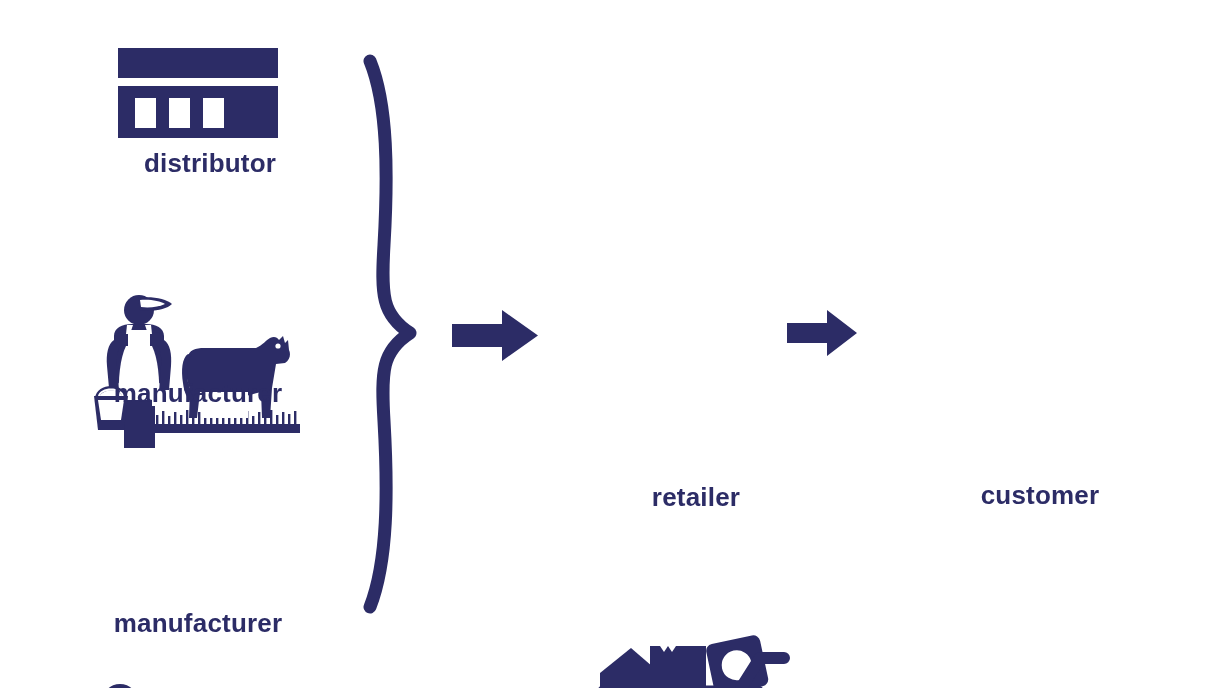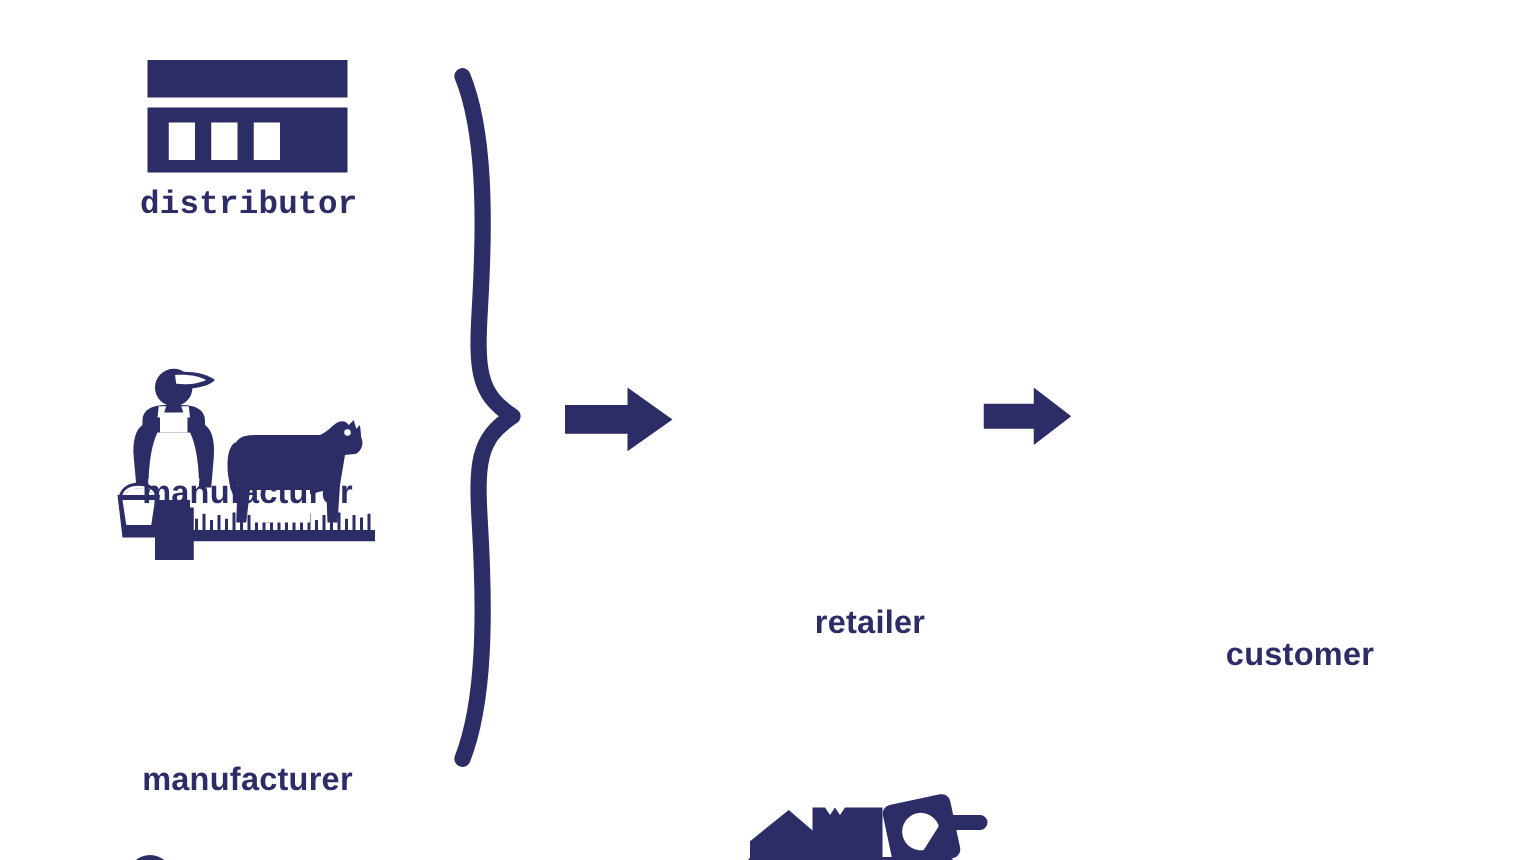--- a/index.html
+++ b/index.html
@@ -30,41 +30,41 @@
     font-size: 26px;
     color: #2c2c66;
     letter-spacing: 0.2px;
     white-space: nowrap;
     font-family: "Liberation Sans", sans-serif;
   }
   svg { display: block; overflow: visible; }
 
   
   #distributor-icon { left: 118px; top: 48px; width: 160px; height: 90px; }
-  #label-distributor { left: 79px; top: 148px; width: 240px; font-family: Liberation Mono, monospace; }
+  #label-distributor { left: 90px; top: 148px; width: 240px; }
 
   
   #farm-icon { left: 80px; top: 198px; width: 220px; height: 160px; }
   #label-manufacturer-farm { left: 88px; top: 378px; width: 220px; }
 
   
   #factory-icon { left: 82px; top: 430px; width: 220px; height: 160px; }
   #label-manufacturer-factory { left: 88px; top: 608px; width: 220px; }
 
   
   #brace { left: 348px; top: 55px; width: 90px; height: 560px; }
 
   
   #arrow-1 { left: 452px; top: 308px; width: 86px; height: 55px; }
   #arrow-2 { left: 787px; top: 308px; width: 70px; height: 50px; }
 
   
   #cart-icon { left: 588px; top: 228px; width: 200px; height: 195px; }
   #label-retailer { left: 596px; top: 482px; width: 200px; }
-  #label-customer { left: 940px; top: 480px; width: 200px; margin-top: 28px; }
+  #label-customer { left: 940px; top: 480px; width: 200px; }
 </style>
 </head>
 <body>
 
 <div id="canvas">
 
   <div class="node icon-box" id="distributor-icon">
     <svg viewBox="0 0 160 90" width="160" height="90">
       <rect x="0" y="0" width="160" height="30" fill="#2c2c66"></rect>
       <rect x="0" y="38" width="160" height="52" fill="#2c2c66"></rect>

